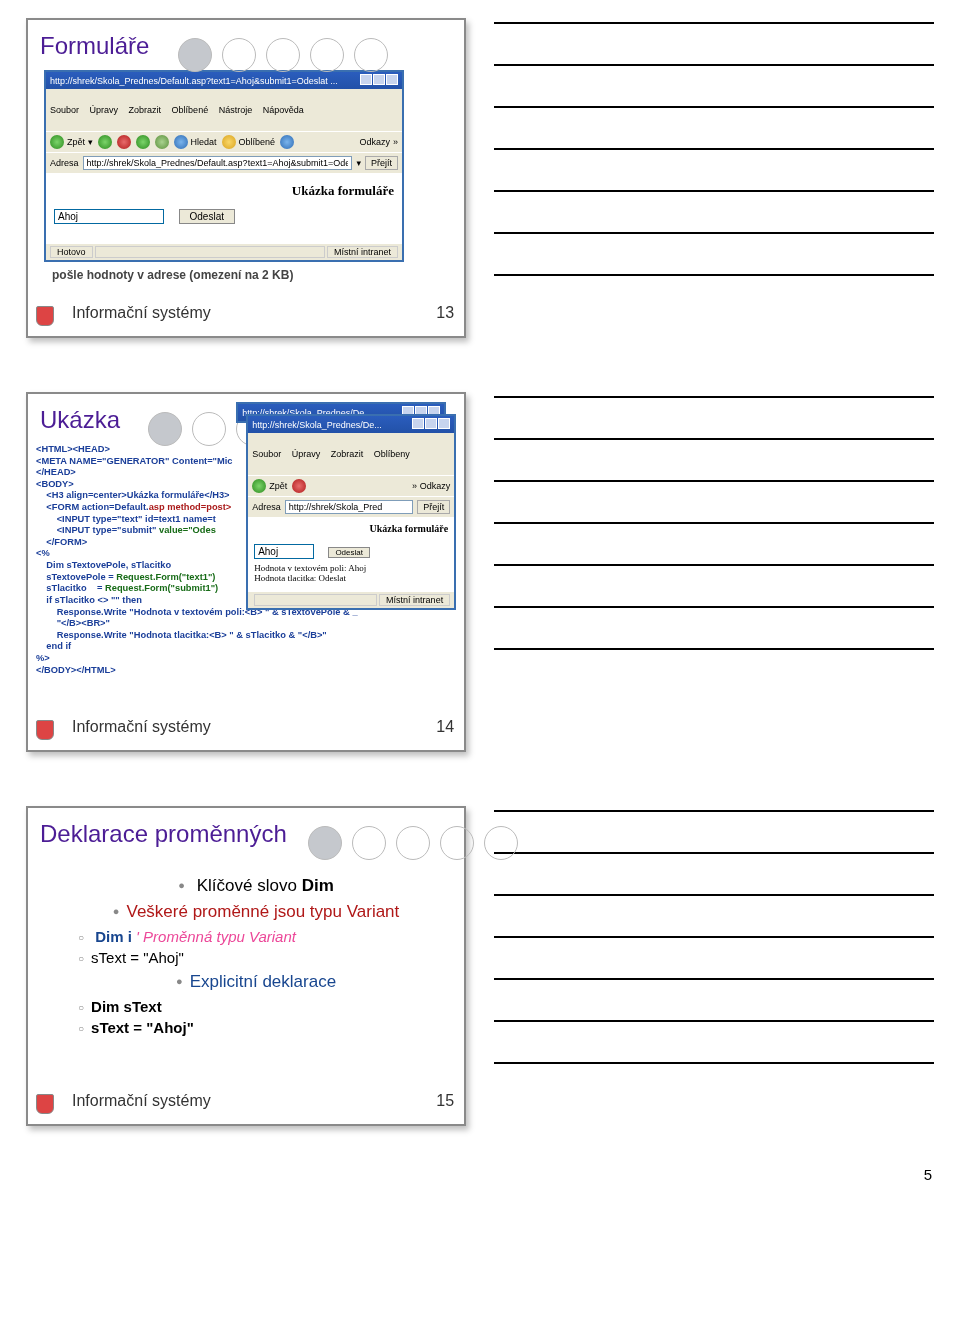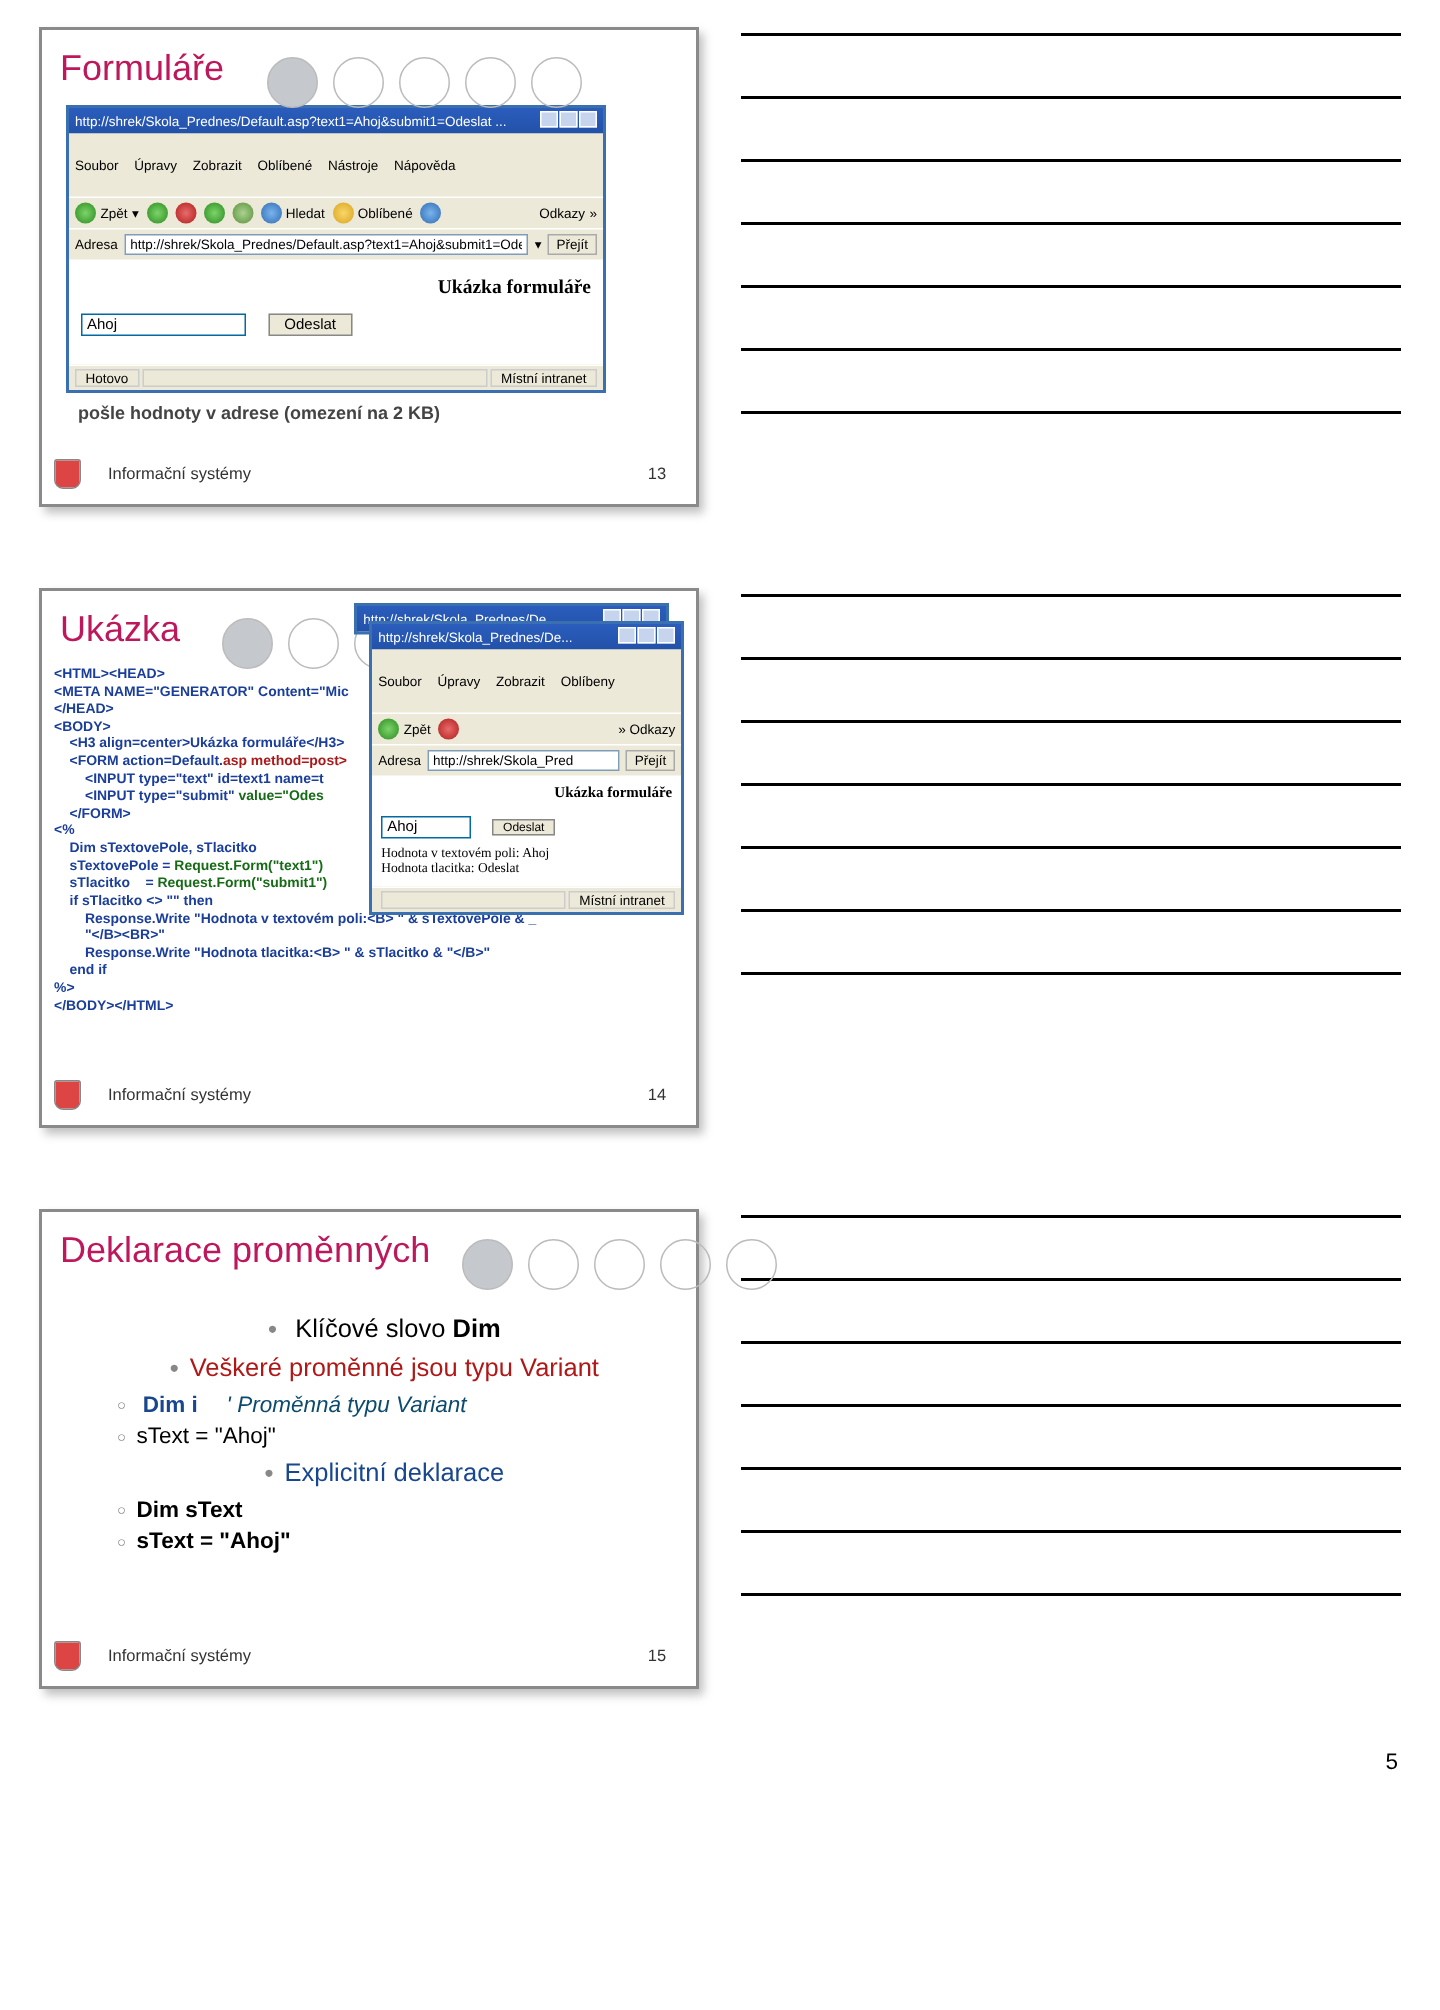--- a/index.html
+++ b/index.html
@@ -18,41 +18,41 @@
   .slide {
     width: 446px;
     border: 2.5px solid #8a8a8a;
     background: #fff;
     box-shadow: 3px 4px 6px rgba(0,0,0,0.25);
     padding: 8px 8px 12px 8px;
     position: relative;
     min-height: 320px;
   }
   .slide-title {
-    font-size: 24px; color: #be185d;
+    font-size: 24px; color: #4c1d95;
     margin: 4px 0 10px 4px;
   }
   .circles {
     position: absolute;
     top: 18px;
     left: 150px;
     display: flex;
     gap: 10px;
   }
   .circles span {
     width: 34px; height: 34px;
     border: 1.5px solid #bbb;
     border-radius: 50%;
   }
   .circles span:first-child { background: #c5c8cd; }
   .footer-line {
     position: absolute;
-    bottom: 14px; left: 18px; right: 20px;
+    bottom: 14px; left: 18px; right: 10px;
     display: flex; justify-content: space-between;
-    font-size: 11px; color: #333;
+    font-size: 16px; color: #333;
     border: none;
   }
   .crest {
     position: absolute; bottom: 10px; left: 8px;
     width: 18px; height: 20px;
     background: linear-gradient(#d44, #d44);
     border: 1px solid #888;
     border-radius: 2px 2px 6px 6px;
   }
   .footer-line .ftext { margin-left: 26px; }
@@ -181,21 +181,21 @@
   .c-red { color: #aa1a1a; }
   .c-green { color: #176b17; }
   
   .bullets { padding: 12px 0 40px 20px; }
   .bul-l1 { font-size: 17px; margin: 6px 0; text-align: center; }
   .bul-l2 { font-size: 15px; margin: 4px 0 4px 22px; }
   .marker1::before { content: "●"; font-size: 11px; margin-right: 7px; color: #888; position: relative; top: -2px;}
   .marker2::before { content: "○"; font-size: 10px; margin-right: 7px; color: #888; position: relative; top: -1px;}
   .txt-red  { color: #b01818; }
   .txt-blue { color: #18468f; }
-  .txt-green{ color: #0c4a6e; margin-left: 15px; }
+  .txt-green{ color: #ec4899; }
   .italic { font-style: italic; }
   .bold { font-weight: bold; }
 </style>
 </head>
 <body>
 
 <div class="row">
   <div class="slide">
     <div class="slide-title">Formuláře</div>
     <div class="circles">

